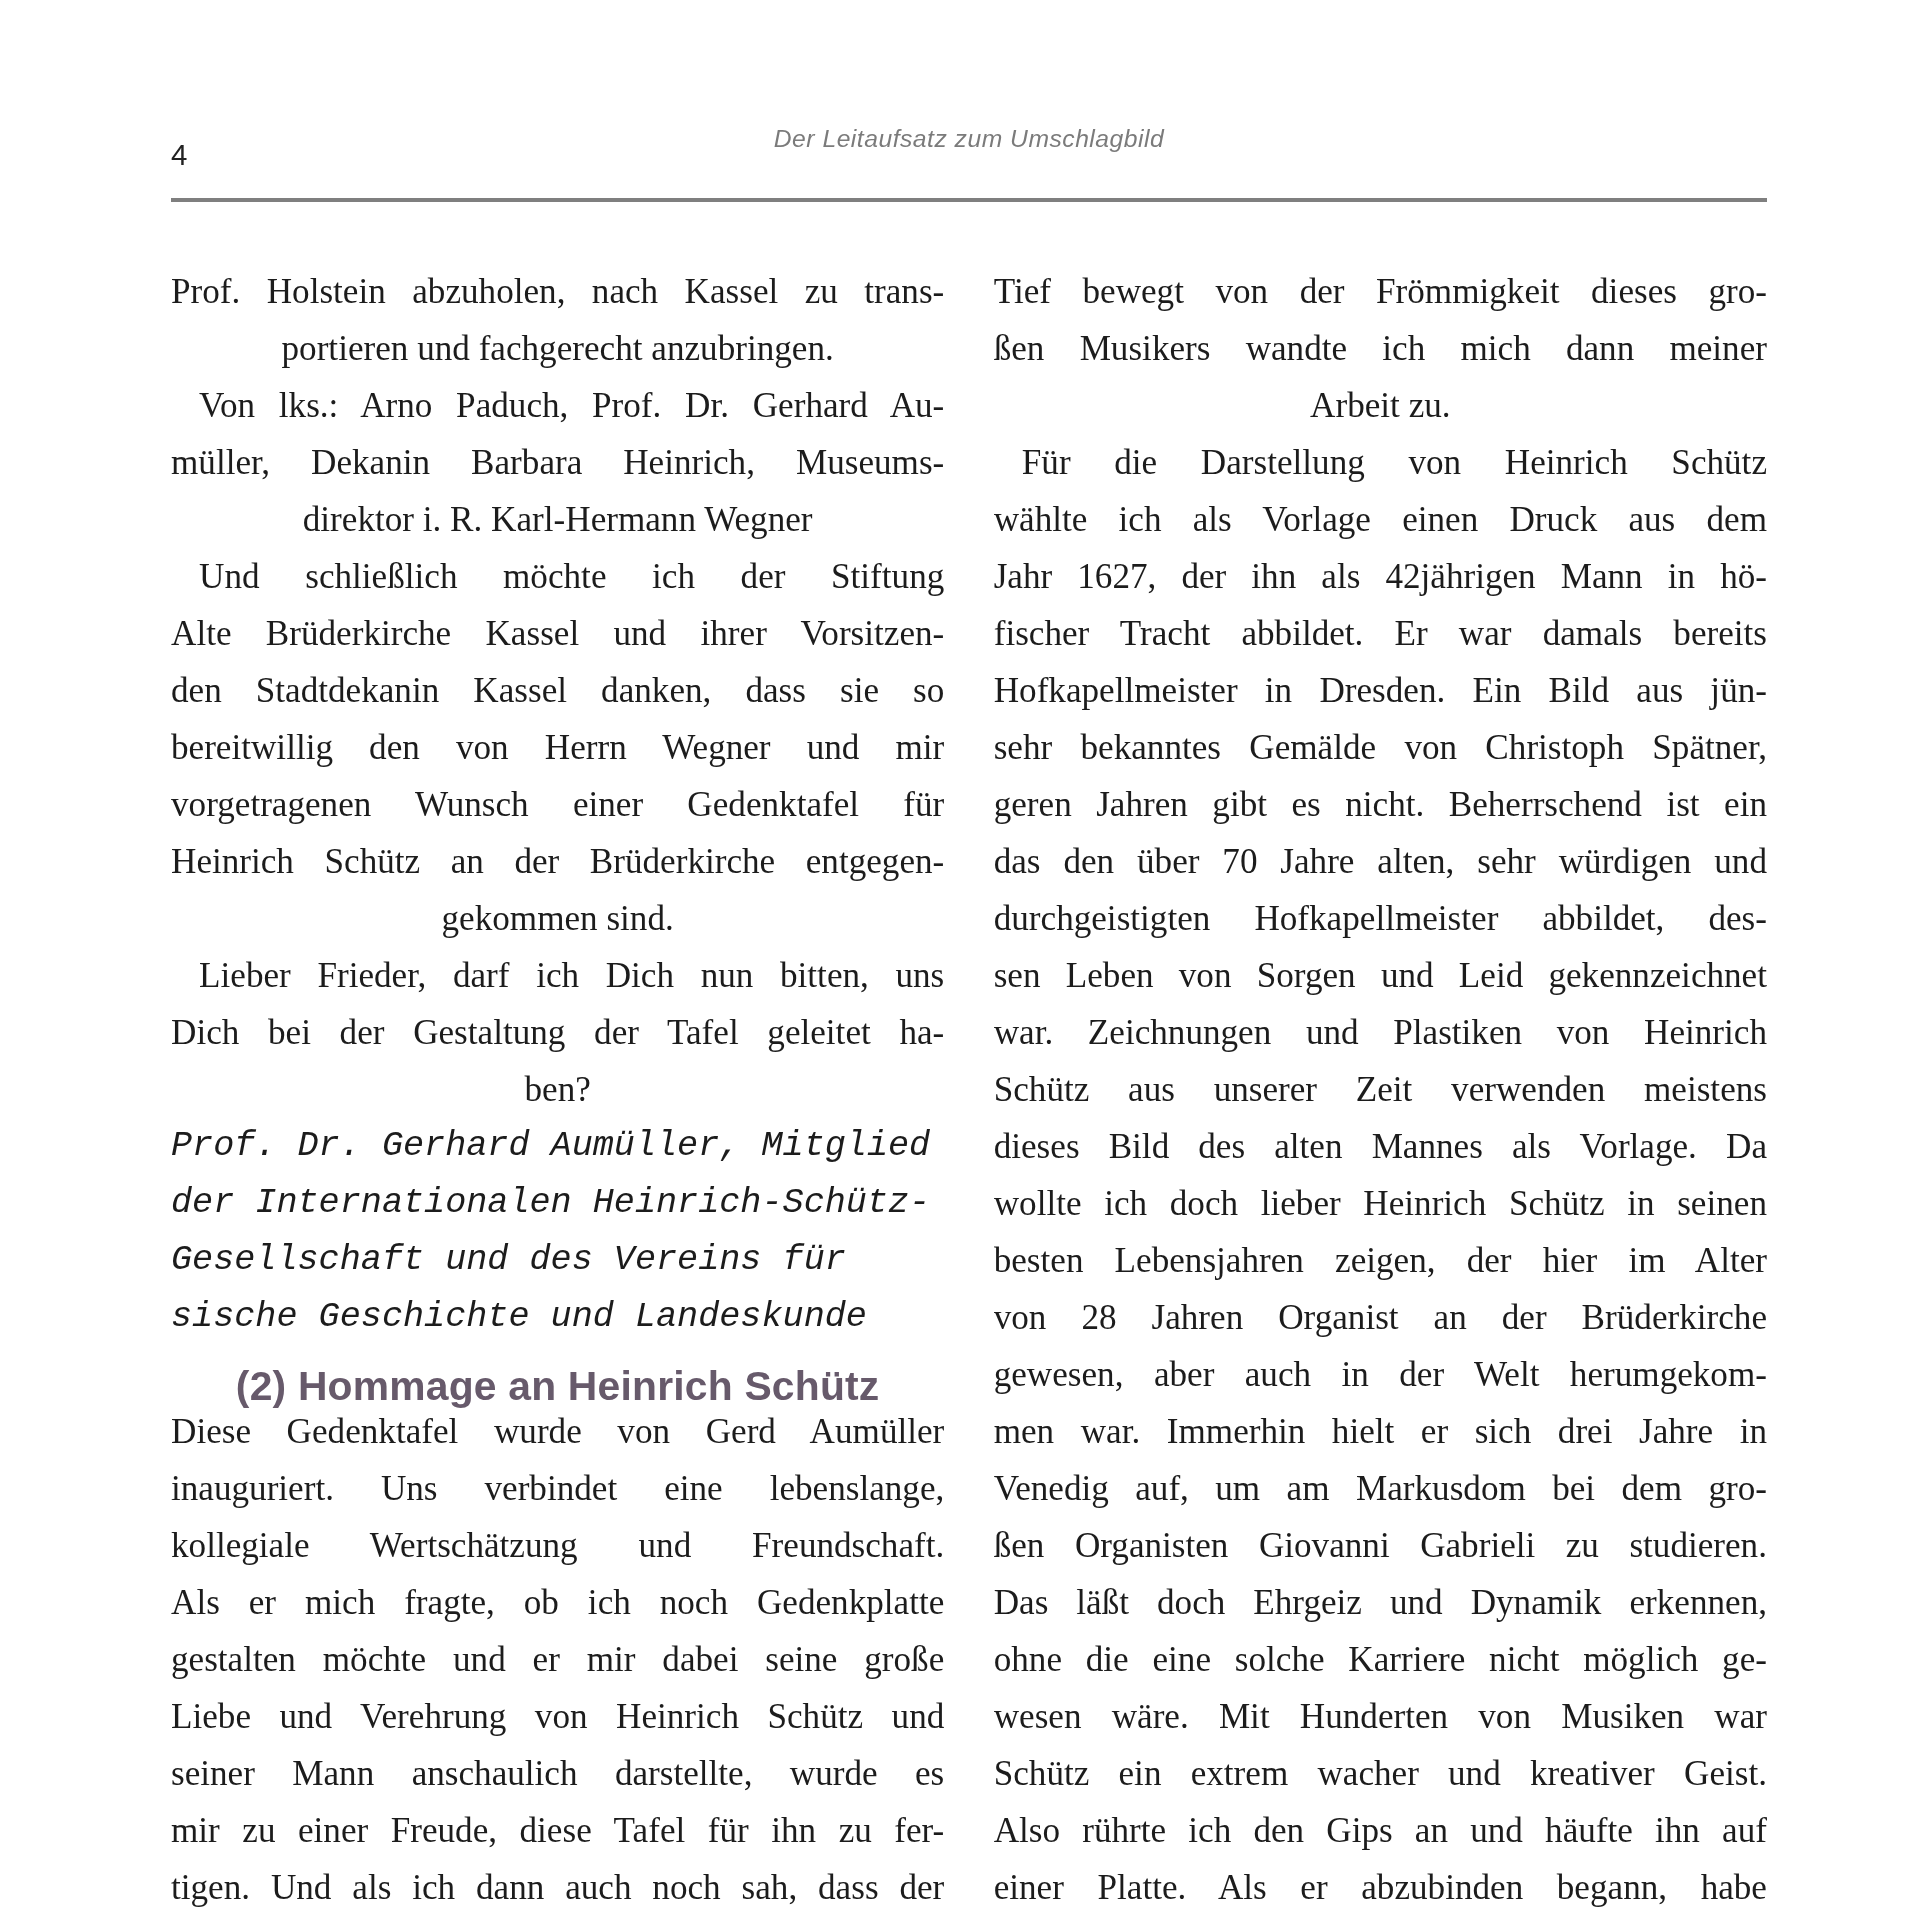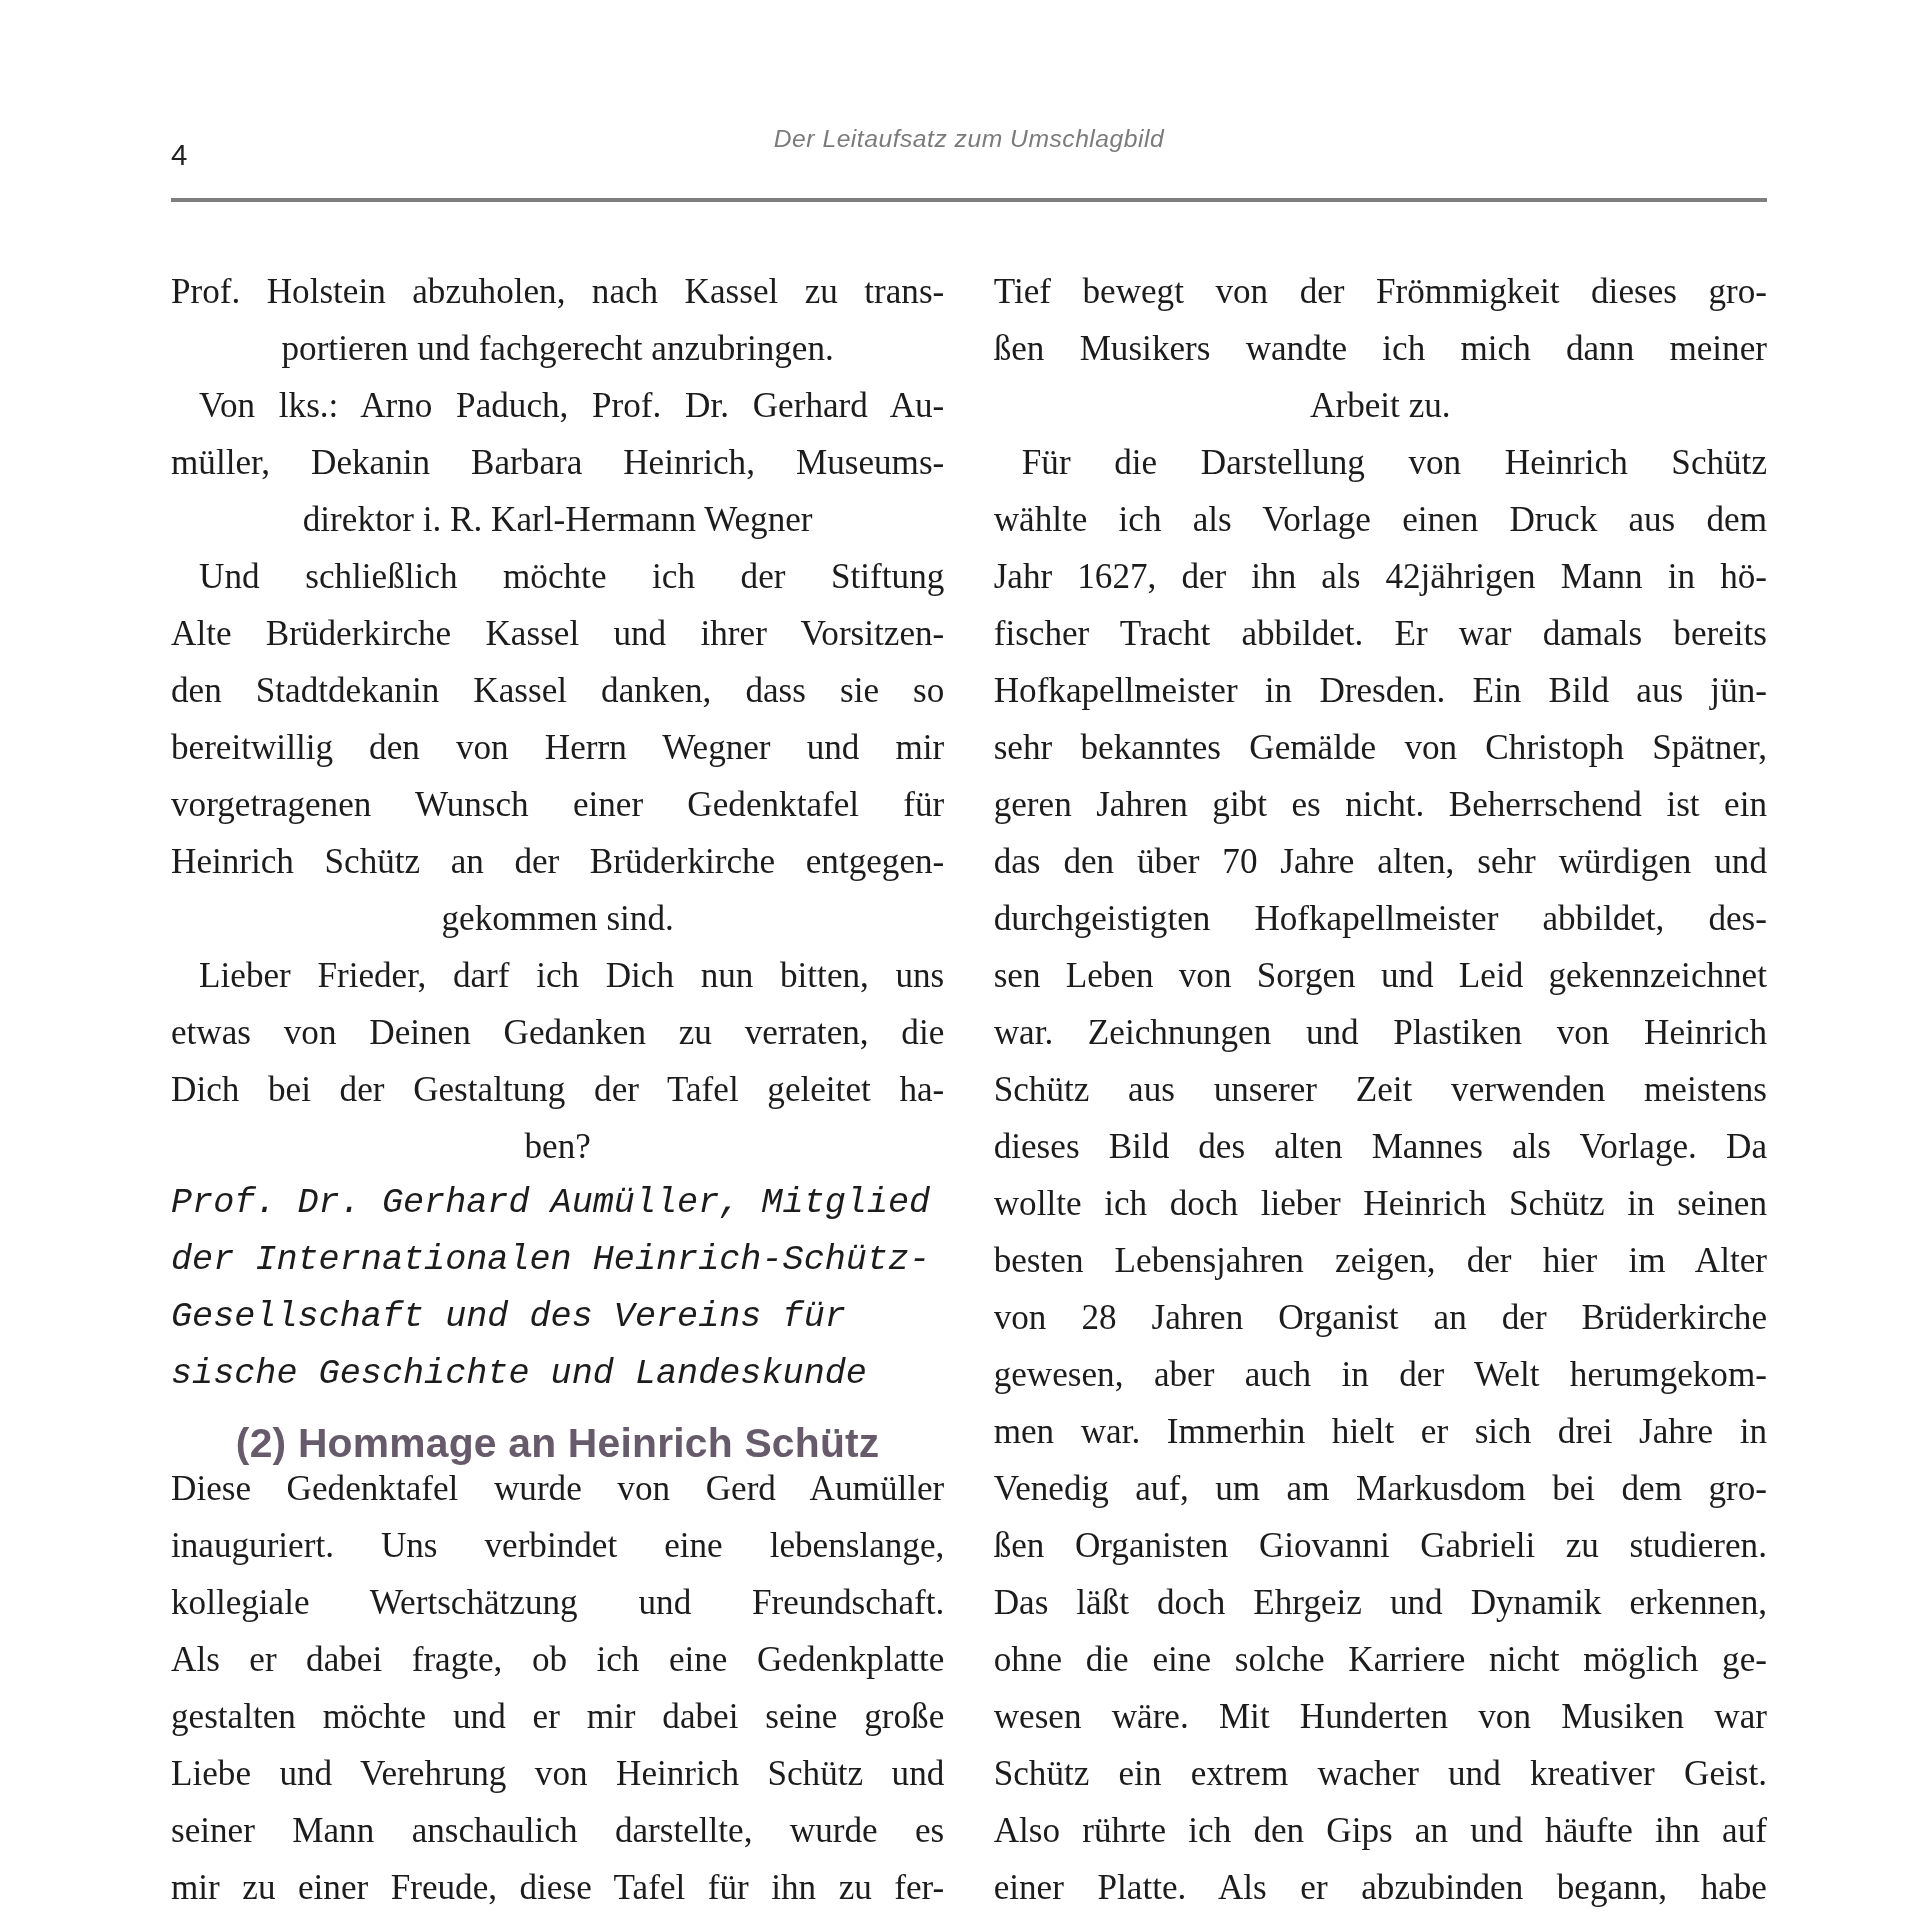--- a/index.html
+++ b/index.html
@@ -107,32 +107,31 @@
         <div class="ln j">müller, Dekanin Barbara Heinrich, Museums-</div>
         <div class="ln jl">direktor i. R. Karl-Hermann Wegner</div>
         <div class="ln ji">Und schließlich möchte ich der Stiftung</div>
         <div class="ln j">Alte Brüderkirche Kassel und ihrer Vorsitzen-</div>
         <div class="ln j">den Stadtdekanin Kassel danken, dass sie so</div>
         <div class="ln j">bereitwillig den von Herrn Wegner und mir</div>
         <div class="ln j">vorgetragenen Wunsch einer Gedenktafel für</div>
         <div class="ln j">Heinrich Schütz an der Brüderkirche entgegen-</div>
         <div class="ln jl">gekommen sind.</div>
         <div class="ln ji">Lieber Frieder, darf ich Dich nun bitten, uns</div>
-        <div class="ln j">etwas von Deinen Gedanken zu verraten, die</div>
         <div class="ln j">Dich bei der Gestaltung der Tafel geleitet ha-</div>
         <div class="ln jl">ben?</div>
         <div class="ln it">Prof. Dr. Gerhard Aumüller, Mitglied</div>
         <div class="ln it">der Internationalen Heinrich-Schütz-</div>
         <div class="ln it">Gesellschaft und des Vereins für Hes-</div>
         <div class="ln it">sische Geschichte und Landeskunde</div>
         <div class="ln h">(2) Hommage an Heinrich Schütz</div>
         <div class="ln j">Diese Gedenktafel wurde von Gerd Aumüller</div>
         <div class="ln j">inauguriert. Uns verbindet eine lebenslange,</div>
         <div class="ln j">kollegiale Wertschätzung und Freundschaft.</div>
-        <div class="ln j">Als er dabei fragte, ob ich eine Gedenkplatte</div>
+        <div class="ln j">Als er mich fragte, ob ich noch Gedenkplatte</div>
         <div class="ln j">gestalten möchte und er mir dabei seine große</div>
         <div class="ln j">Liebe und Verehrung von Heinrich Schütz und</div>
         <div class="ln j">seiner Mann anschaulich darstellte, wurde es</div>
         <div class="ln j">mir zu einer Freude, diese Tafel für ihn zu fer-</div>
         <div class="ln j">tigen. Und als ich dann auch noch sah, dass der</div>
       </section>
     <section class="col">
         <div class="ln j">Tief bewegt von der Frömmigkeit dieses gro-</div>
         <div class="ln j">ßen Musikers wandte ich mich dann meiner</div>
         <div class="ln jl">Arbeit zu.</div>

